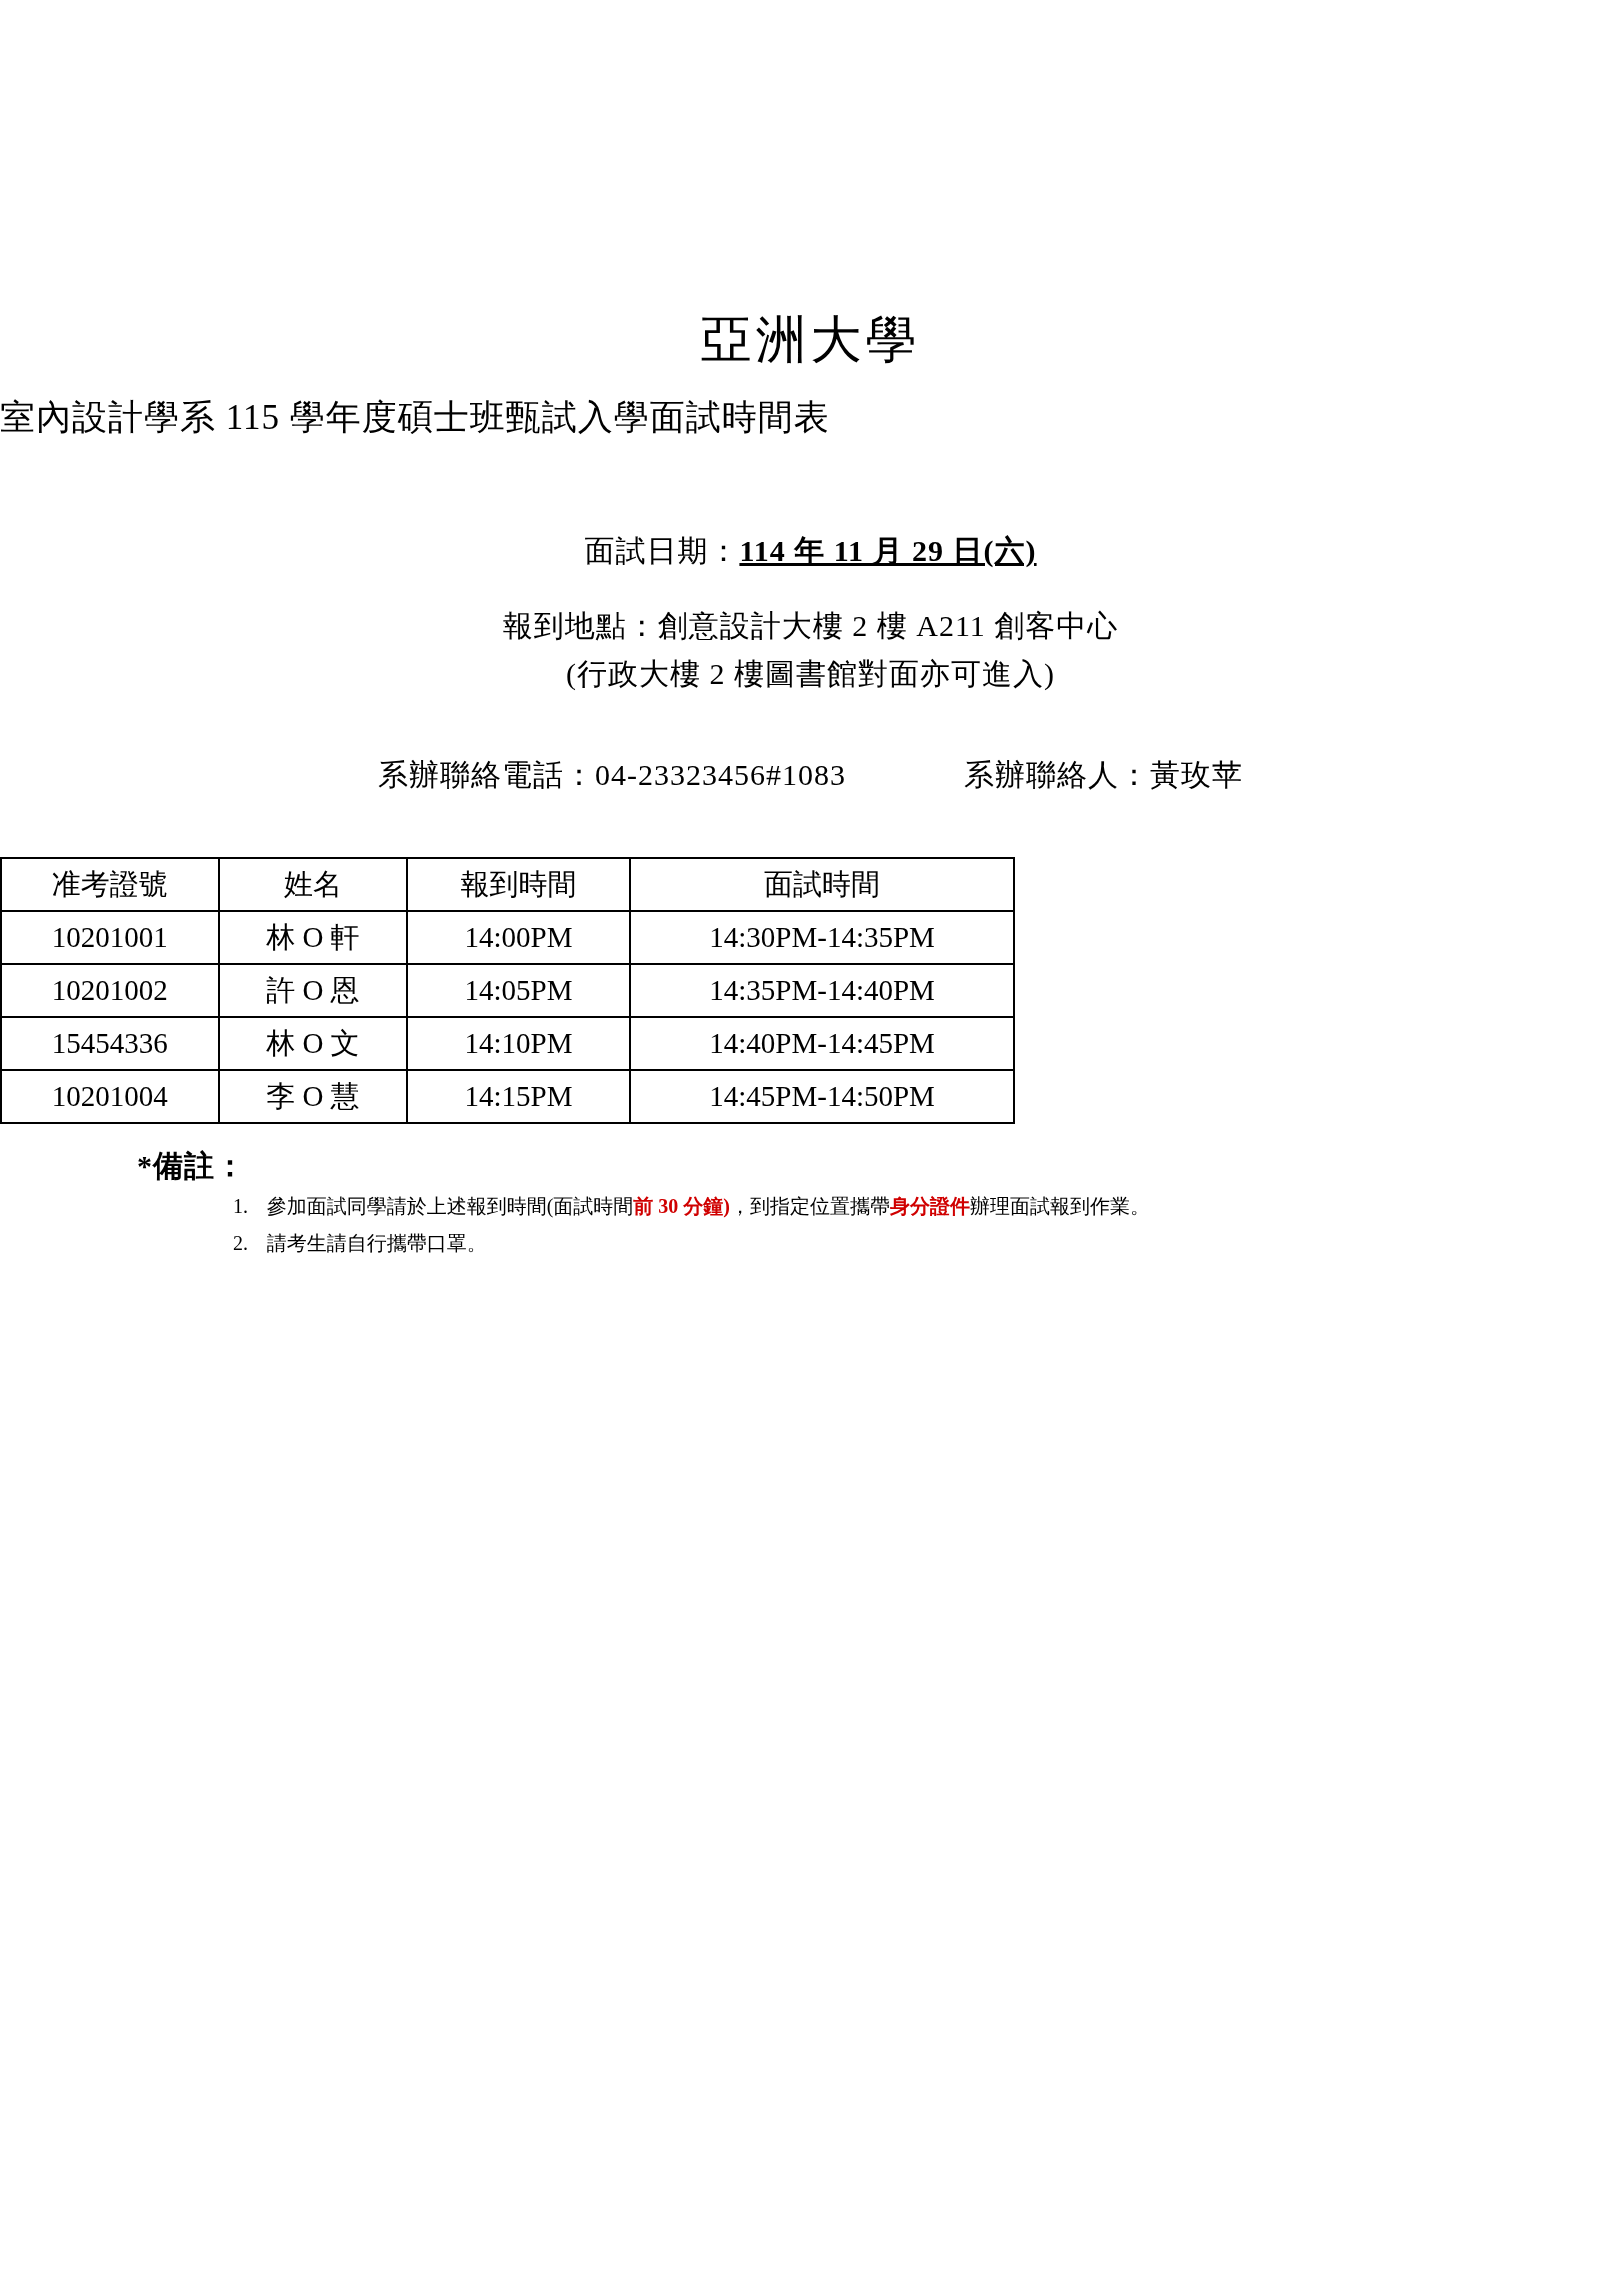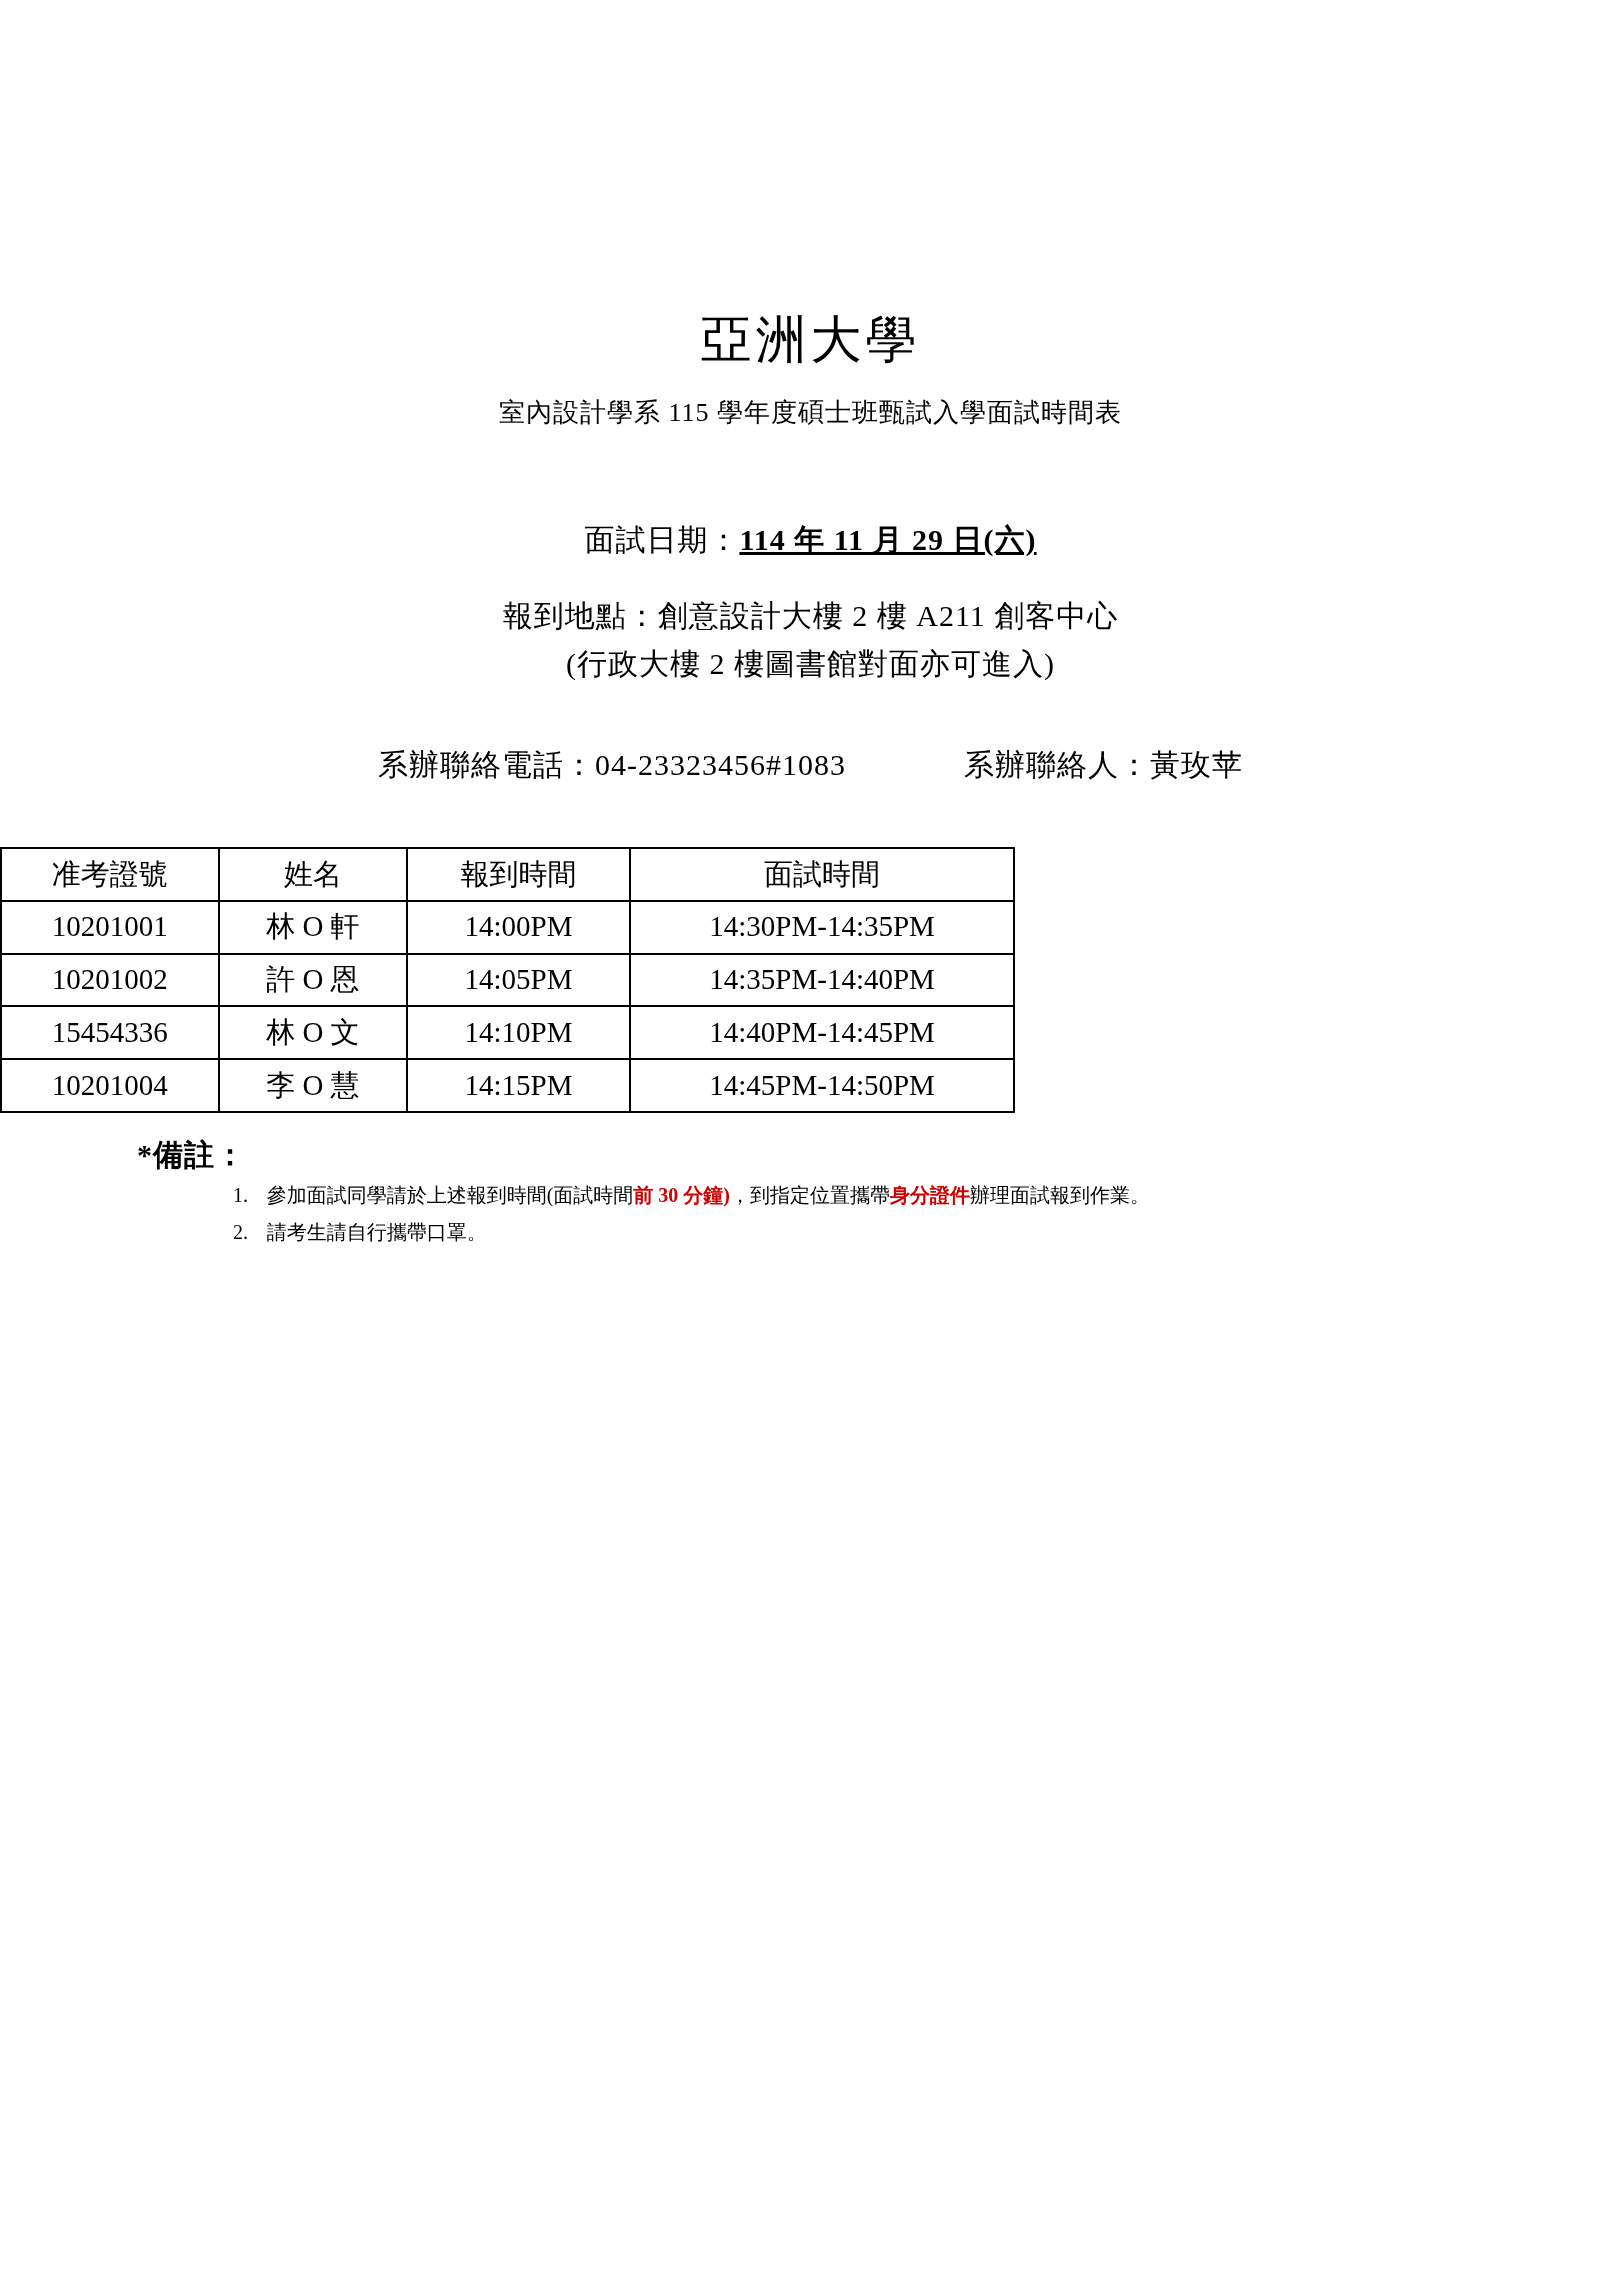--- a/index.html
+++ b/index.html
@@ -26,22 +26,22 @@
   
   .doc-title {
     text-align: center;
     font-size: 51px;
     font-weight: normal;
     letter-spacing: 3.9px;
     margin-top: 312px;
     line-height: 1.1;
   }
   .doc-subtitle {
-    text-align: center;
-    font-size: 26px;
+    text-align: left;
+    font-size: 35px;
     letter-spacing: 1px;
     margin-top: 29px;
     line-height: 1.2;
   }
 
   
   .meta-block {
     margin-top: 88px;
     text-align: center;
   }

